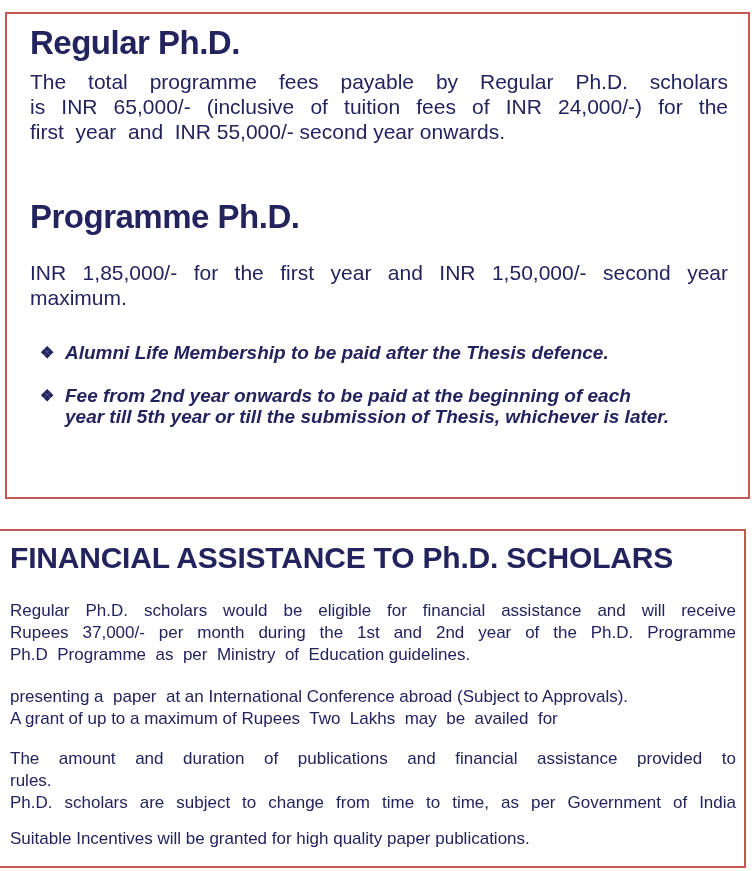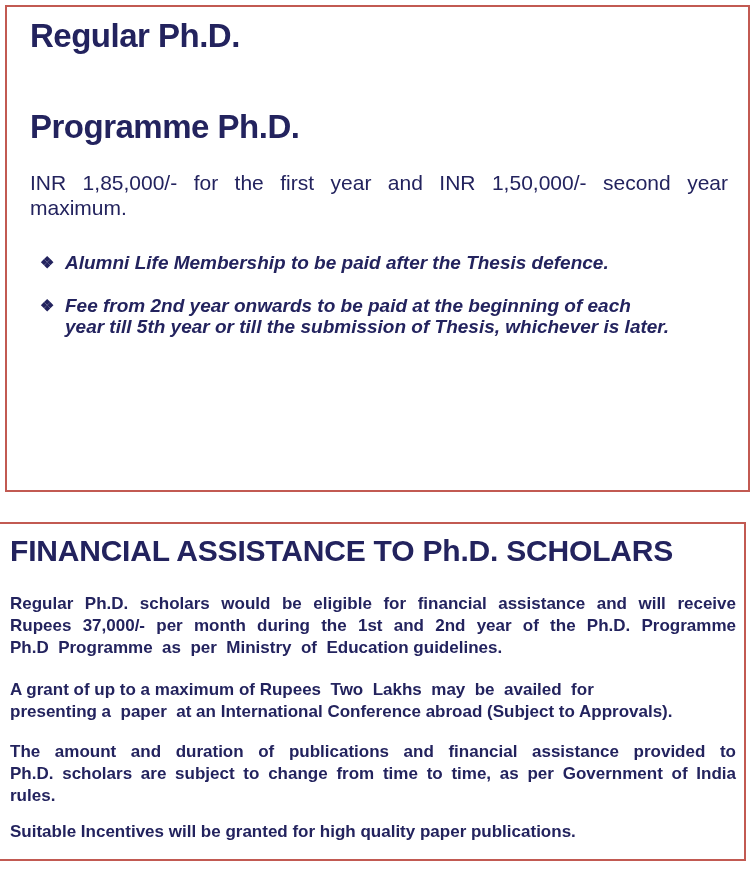--- a/index.html
+++ b/index.html
@@ -14,20 +14,21 @@
     position: relative;
     width: 755px;
     height: 871px;
     background: var(--bg-color);
     overflow: hidden;
   }
   .box {
     position: absolute;
     border: 2px solid var(--border-color);
     background: var(--bg-color);
+    margin-top: 7px;
   }
   .fees-box {
     left: 5px; top: 5px;
     width: 745px; height: 487px;
     padding: 12px 20px 0 23px;
   }
   .assist-box {
     left: -4px; top: 522px;
     width: 750px; height: 339px;
     padding: 10px 8px 0 12px;
@@ -38,21 +39,21 @@
     line-height: 1.05;
     letter-spacing: -0.5px;
   }
   .h-medium {
     font-size: 30px;
     font-weight: bold;
     line-height: 1.1;
     letter-spacing: -0.2px;
   }
   .body-lg { font-size: 21px; line-height: 25px; font-weight: 400; }
-  .body-sm { font-size: 17px; line-height: 22px; font-weight: bold; }
+  .body-sm { font-size: 17px; line-height: 22px; font-weight: normal; }
   .ln { min-height: 1em; }
   
   .jl { text-align: justify; text-align-last: justify; }
   
   .pl { white-space: pre; text-align: left; }
   .mt8  { margin-top: 8px; }
   .mt14 { margin-top: 14px; }
   .mt18 { margin-top: 18px; }
   .mt20 { margin-top: 20px; }
   .mt26 { margin-top: 26px; }
@@ -78,20 +79,25 @@
 </style>
 </head>
 <body>
 
 <div class="page">
 
   <section class="box fees-box">
 
     <h1 class="h-large">Regular Ph.D.</h1>
 
+    <div class="body-lg mt8">
+      <div class="ln jl">The total programme fees payable by Regular Ph.D. scholars</div>
+      <div class="ln jl">is INR 65,000/- (inclusive of tuition fees of INR 24,000/-) for the</div>
+      <div class="ln pl">first  year  and  INR 55,000/- second year onwards.</div>
+    </div>
 
     <h1 class="h-large mt56">Programme Ph.D.</h1>
 
     <div class="body-lg mt26">
       <div class="ln jl">INR 1,85,000/- for the first year and INR 1,50,000/- second year</div>
       <div class="ln pl">maximum.</div>
     </div>
 
     <ul class="bullets">
       <li>
@@ -115,28 +121,28 @@
 
     <h2 class="h-medium">FINANCIAL ASSISTANCE TO Ph.D. SCHOLARS</h2>
 
     <div class="body-sm mt26">
       <div class="ln jl">Regular Ph.D. scholars would be eligible for financial assistance and will receive</div>
       <div class="ln jl">Rupees 37,000/- per month during the 1st and 2nd year of the Ph.D. Programme</div>
       <div class="ln pl">Ph.D  Programme  as  per  Ministry  of  Education guidelines.</div>
     </div>
 
     <div class="body-sm mt20">
+      <div class="ln pl">presenting a  paper  at an International Conference abroad (Subject to Approvals).</div>
       <div class="ln pl">A grant of up to a maximum of Rupees  Two  Lakhs  may  be  availed  for</div>
-      <div class="ln pl">presenting a  paper  at an International Conference abroad (Subject to Approvals).</div>
     </div>
 
     <div class="body-sm mt18">
       <div class="ln jl">The amount and duration of publications and financial assistance provided to</div>
+      <div class="ln pl">rules.</div>
       <div class="ln jl">Ph.D. scholars are subject to change from time to time, as per Government of India</div>
-      <div class="ln pl">rules.</div>
     </div>
 
     <div class="body-sm mt14">
       <div class="ln pl">Suitable Incentives will be granted for high quality paper publications.</div>
     </div>
 
   </section>
 
 </div>
 

